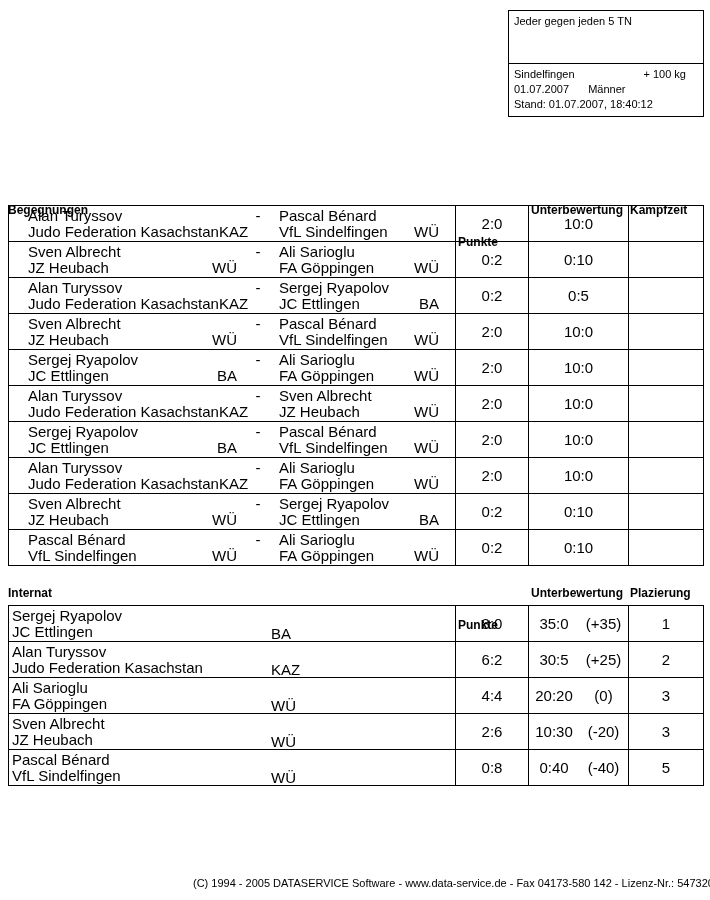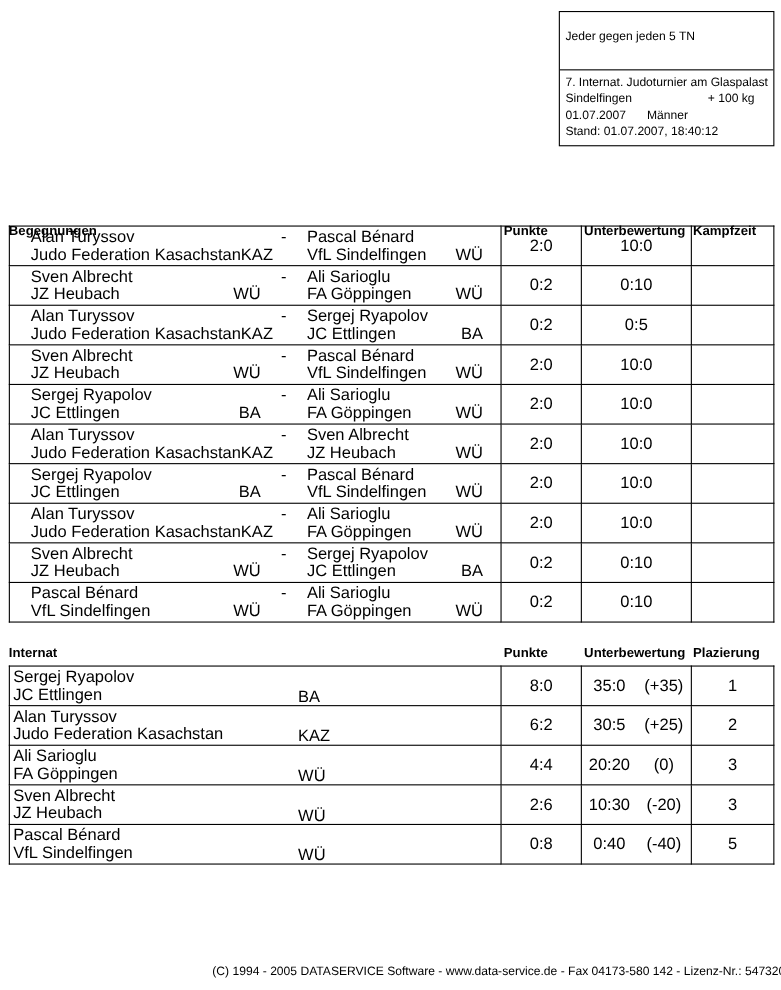--- a/index.html
+++ b/index.html
@@ -1,33 +1,33 @@
 <!DOCTYPE html>
 <html><head>
 <meta charset="utf-8">
 <style>
   html,body { margin:0; padding:0; background:#fff; }
   body { width:710px; height:900px; font-family:"Liberation Sans", sans-serif; color:#000; }
   .page { position:relative; width:710px; height:900px; background:#fff; overflow:hidden; }
 
   
   .info-box { position:absolute; left:508px; top:10px; width:194px; border:1px solid #000; font-size:11px; }
-  .info-top { height:33px; border-bottom:1px solid #000; padding:3px 5px 4px 5px; line-height:14px;margin-top:12px; }
+  .info-top { height:33px; border-bottom:1px solid #000; padding:3px 5px 16px 5px; line-height:14px; }
   .info-bottom { padding:3px 5px 4px 5px; line-height:15px; }
   .info-line { display:flex; }
   .info-loc { flex:1; }
   .info-wt { padding-right:12px; }
   .info-gender { margin-left:16px; }
 
   
   .section-header { position:absolute; left:8px; width:695px; display:flex; font-weight:bold; font-size:12px; }
   #matches-header { top:203px; }
   #results-header { top:586px; }
   .sh-title { width:447px; box-sizing:border-box; }
-  .sh-c2 { width:73px; box-sizing:border-box; padding-left:3px; }
+  .sh-c2 { width:73px; box-sizing:border-box; padding-left:3px;margin-top:32px; }
   .sh-c3 { width:100px; box-sizing:border-box; padding-left:3px; }
   .sh-c4 { width:75px; box-sizing:border-box; padding-left:2px; }
 
   
   table { position:absolute; left:8px; border-collapse:collapse; table-layout:fixed; font-size:15px; }
   #matches-table { top:205px; }
   #results-table { top:605px; }
   td { border:1px solid #000; padding:0; height:35px; vertical-align:top; overflow:hidden; }
   td.mid { vertical-align:middle; text-align:center; }
 
@@ -55,21 +55,20 @@
   .footer { position:absolute; left:193px; top:877px; font-size:11px; white-space:nowrap; }
 </style>
 </head>
 <body>
 
 <div class="page">
 
   <div class="info-box">
     <div class="info-top">Jeder gegen jeden 5 TN</div>
     <div class="info-bottom">
-      <div class="res-line">7. Internat. Judoturnier am Glaspalast</div>
       <div class="info-line">
         <span class="info-loc">Sindelfingen</span>
         <span class="info-wt">+ 100 kg</span>
       </div>
       <div>
         <span>01.07.2007</span>
         <span class="info-gender">Männer</span>
       </div>
       <div>Stand: 01.07.2007, 18:40:12</div>
     </div>

